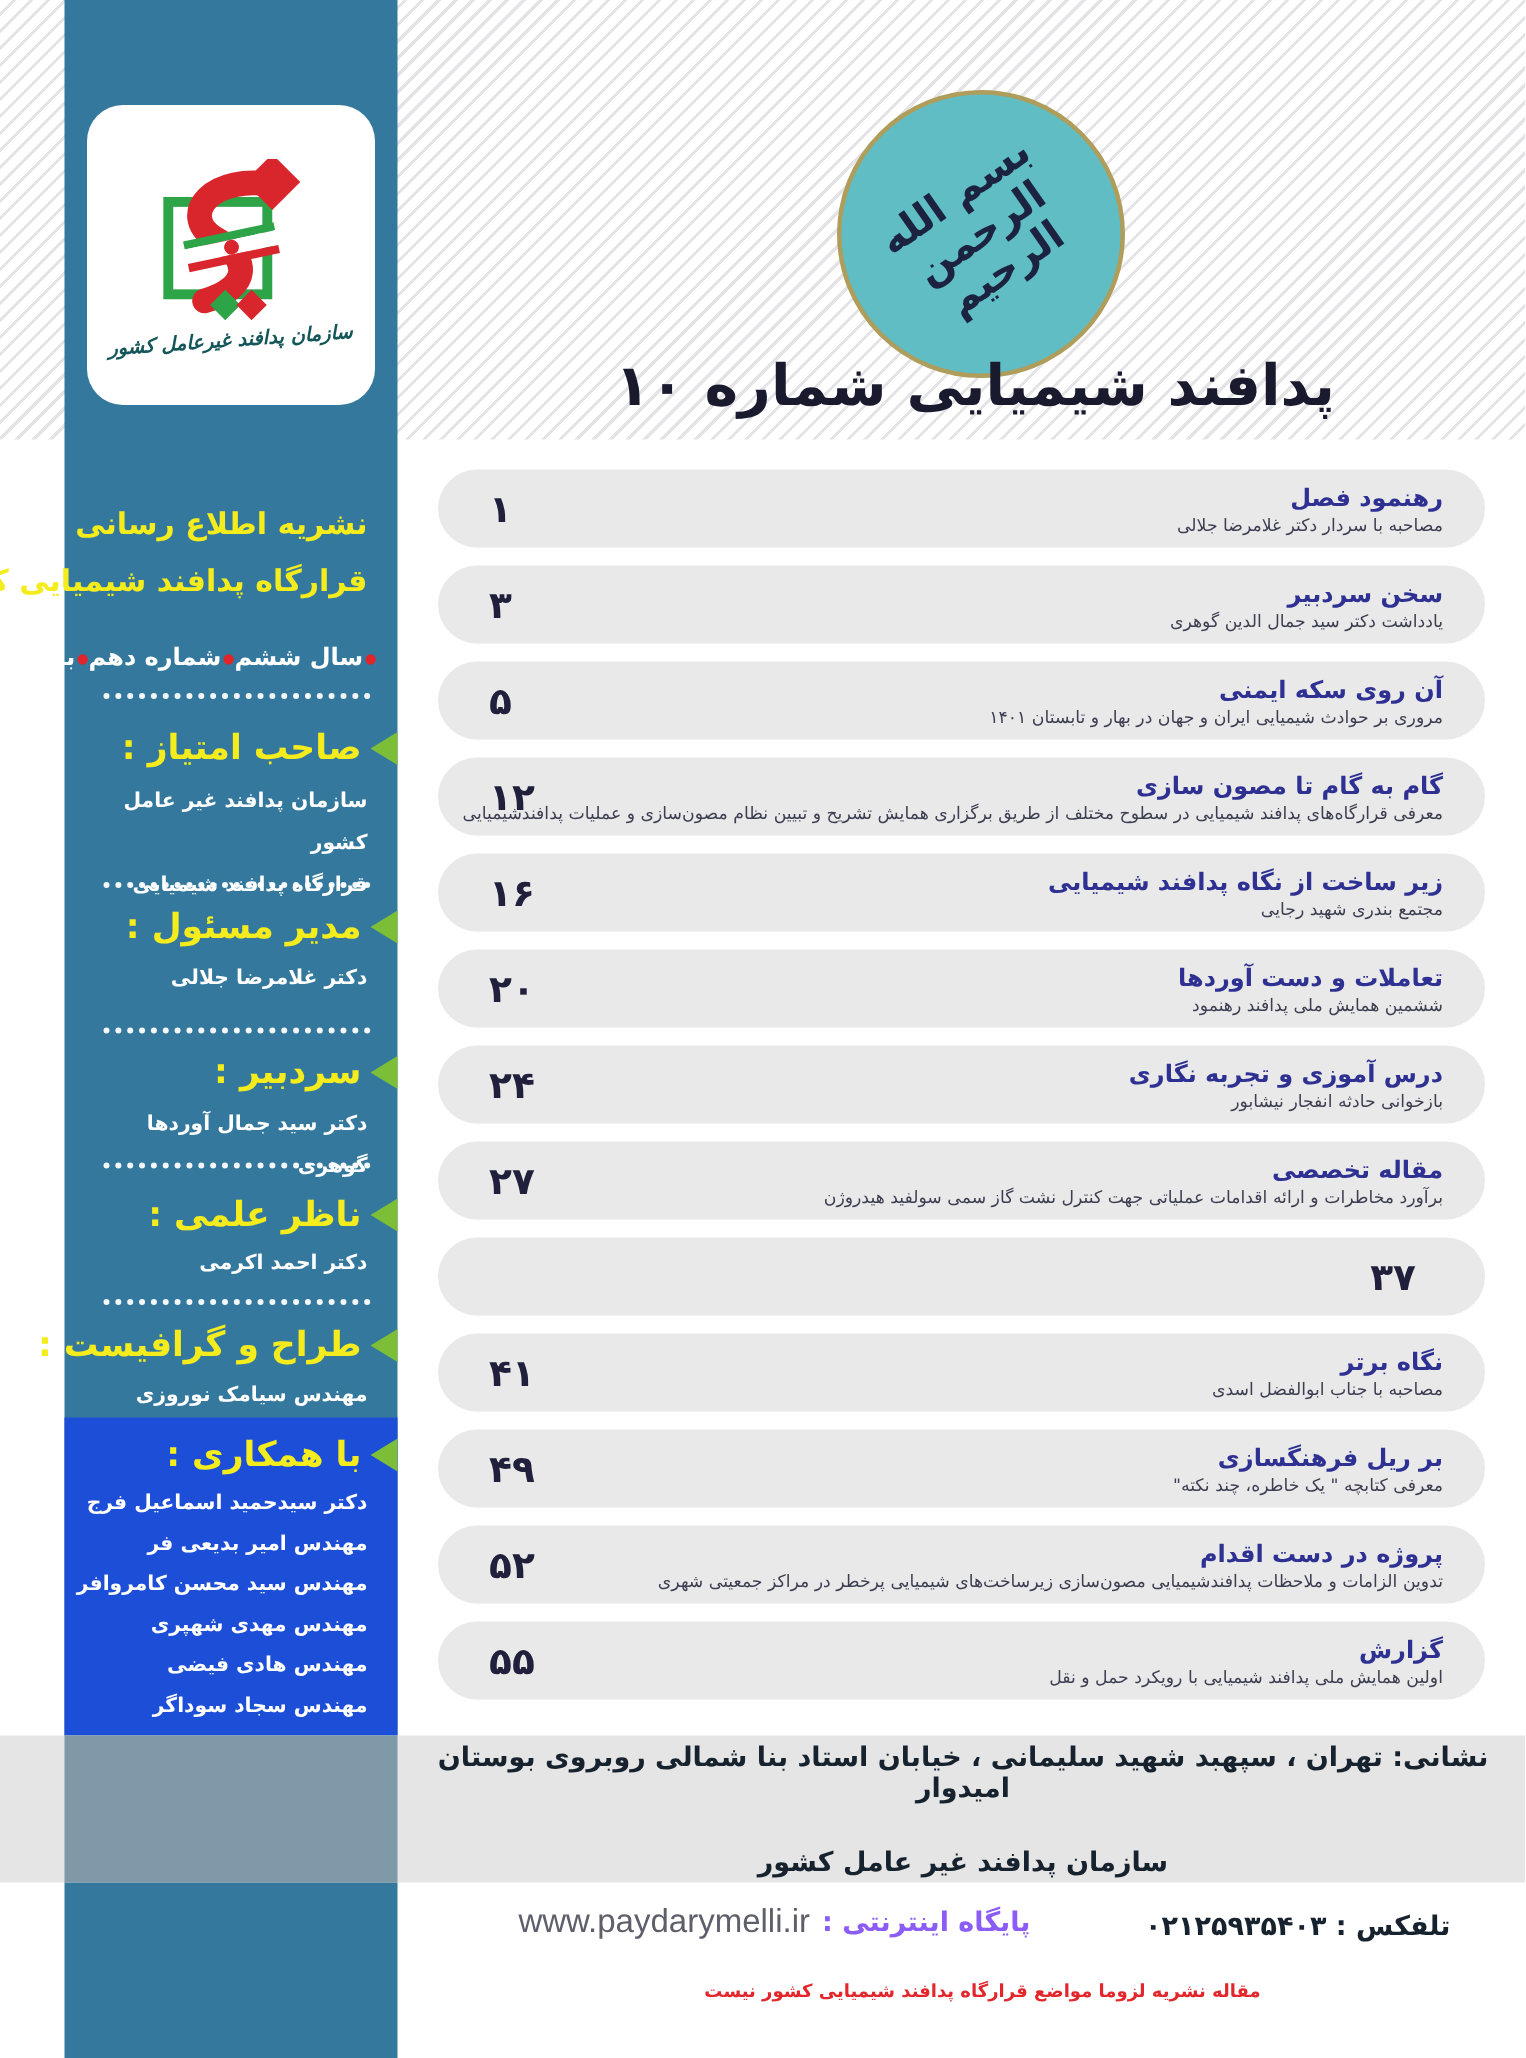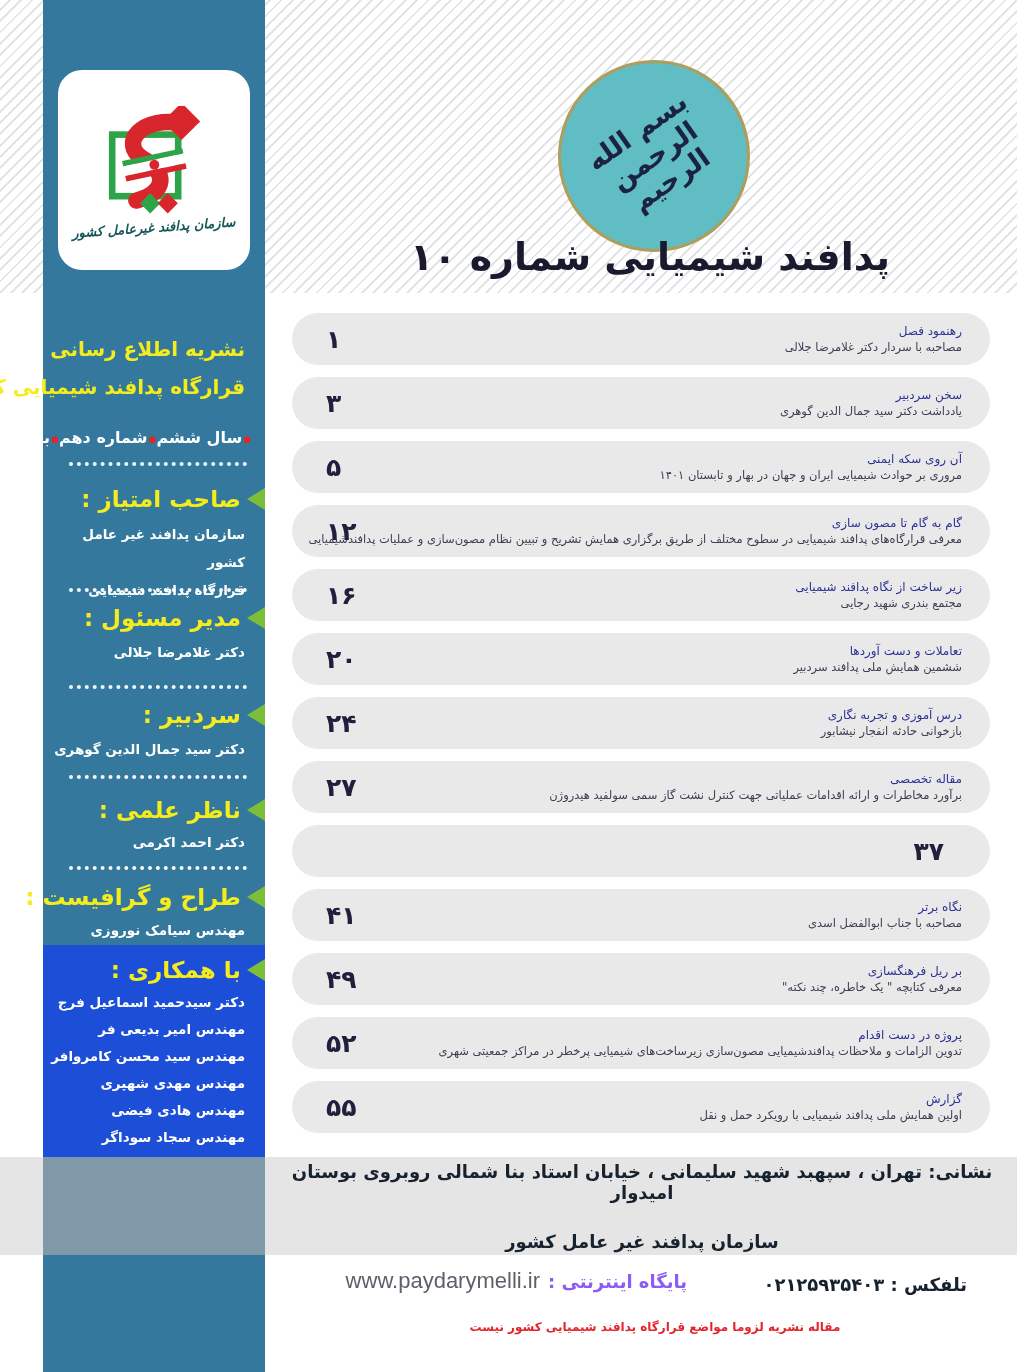--- a/index.html
+++ b/index.html
@@ -42,21 +42,21 @@
                   text-align:center;line-height:1.1;width:150px;direction:rtl;}
   .issue-title{position:absolute;left:300px;top:210px;width:700px;text-align:center;direction:rtl;
                font-size:38px;font-weight:bold;color:#191A2E;}
 
   
   .toc{position:absolute;left:292px;top:313px;width:698px;list-style:none;margin:0;padding:0;}
   .toc li{position:relative;direction:rtl;height:52px;margin-bottom:12px;background:#E9E9EA;
           border-radius:27px;display:flex;align-items:center;justify-content:space-between;
           padding:0 28px 0 34px;box-sizing:border-box;overflow:hidden;}
   .entry-text{text-align:right;min-width:0;}
-  .entry-title{font-size:12px;font-weight:normal;color:#2E3192;line-height:1.25;white-space:nowrap;}
+  .entry-title{font-size:16px;font-weight:bold;color:#2E3192;line-height:1.25;white-space:nowrap;}
   .entry-sub{font-size:11.5px;color:#3E3E52;margin-top:1px;white-space:nowrap;text-align:right;}
   .page-no{font-size:25px;font-weight:bold;color:#20203C;flex:none;margin-right:18px;}
 
   
   .address-strip{position:absolute;left:0;top:1157px;width:100%;height:98px;background:#E5E5E6;}
   .strip-sb{position:absolute;left:43px;top:0;width:222px;height:100%;background:#7F99A8;}
   .address-text{position:absolute;left:280px;top:0;width:724px;height:100%;direction:rtl;
                 text-align:center;color:#16222E;font-weight:bold;display:flex;
                 flex-direction:column;justify-content:center;gap:28px;font-size:18px;}
   .telefax{position:absolute;top:1274px;right:50px;direction:rtl;font-size:18px;font-weight:bold;
@@ -124,21 +124,21 @@
       <div>دکتر غلامرضا جلالی</div>
     </div>
 
     <div class="sep" style="top:685px"></div>
 
     <div class="sec-head" style="top:702px">
       <div class="tri"></div>
       <span>سردبیر :</span>
     </div>
     <div class="sec-lines" style="top:735px">
-      <div>دکتر سید جمال الدین گوهری</div>
+      <div>دکتر سید جمال آوردها گوهری</div>
     </div>
 
     <div class="sep" style="top:775px"></div>
 
     <div class="sec-head" style="top:797px">
       <div class="tri"></div>
       <span>ناظر علمی :</span>
     </div>
     <div class="sec-lines" style="top:828px">
       <div>دکتر احمد اکرمی</div>
@@ -207,21 +207,21 @@
     <li>
       <div class="entry-text">
         <div class="entry-title">زیر ساخت از نگاه پدافند شیمیایی</div>
         <div class="entry-sub">مجتمع بندری شهید رجایی</div>
       </div>
       <span class="page-no">۱۶</span>
     </li>
     <li>
       <div class="entry-text">
         <div class="entry-title">تعاملات و دست آوردها</div>
-        <div class="entry-sub">ششمین همایش ملی پدافند سردبیر</div>
+        <div class="entry-sub">ششمین همایش ملی پدافند رهنمود</div>
       </div>
       <span class="page-no">۲۰</span>
     </li>
     <li>
       <div class="entry-text">
         <div class="entry-title">درس آموزی و تجربه نگاری</div>
         <div class="entry-sub">بازخوانی حادثه انفجار نیشابور</div>
       </div>
       <span class="page-no">۲۴</span>
     </li>

